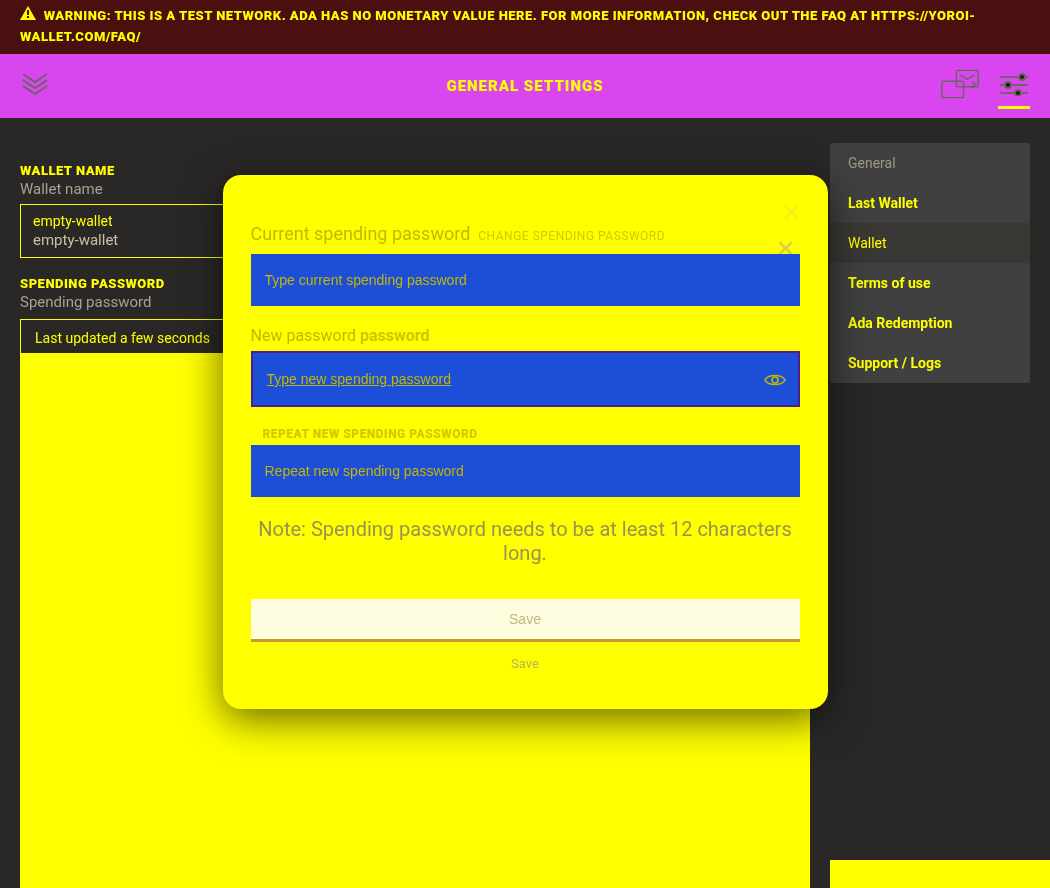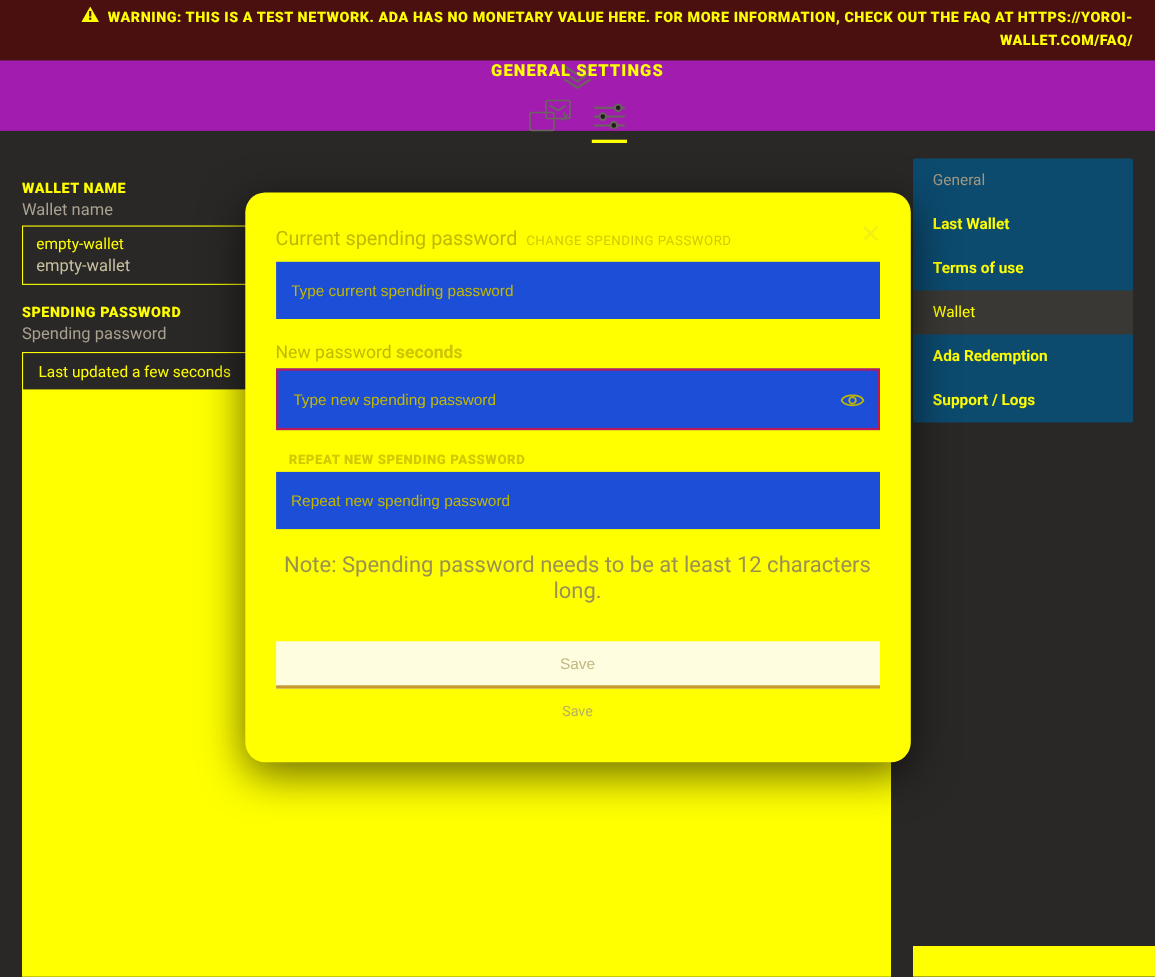--- a/index.html
+++ b/index.html
@@ -11,40 +11,39 @@
     overflow: hidden;
     position: relative;
   }
 
   
   .warning-banner {
     background: #4a1010;
     color: #ffff00;
     font-weight: 900;
     font-size: 13px;
-    text-align: right;
+    text-align: left;
     padding: 6px 20px;
     letter-spacing: 0.5px;
     line-height: 1.6;
   }
   .warning-banner .icon {
     display: inline-block;
     margin-right: 4px;
   }
 
   
   .header {
-    background: #a21caf;
+    background: #d946ef;
     height: 64px;
     display: flex;
     align-items: center;
     justify-content: space-between;
     padding: 0 20px;
     position: relative;
-    flex-direction: column;
   }
   .header-left, .header-right {
     display: flex;
     align-items: center;
     gap: 18px;
   }
   .header-title {
     position: absolute;
     left: 50%;
     transform: translateX(-50%);
@@ -124,21 +123,21 @@
     background: #ffff00;
     position: absolute;
     top: 210px;
     left: 0;
     right: 0;
     bottom: -50px;
   }
 
   
   .sidebar {
-    background: #0c4a6e;
+    background: #404040;
     border-radius: 2px;
   }
   .sidebar-item {
     padding: 12px 18px;
     color: #a09880;
     font-size: 14px;
     cursor: pointer;
   }
   .sidebar-item.yellow { color: #ffff00; font-weight: 700; }
   .sidebar-item.active {
@@ -175,21 +174,21 @@
     border-radius: 4px;
     z-index: 0;
   }
   .modal > * { position: relative; z-index: 1; }
 
   .modal-title-row {
     display: flex;
     align-items: baseline;
     gap: 8px;
     margin-bottom: 10px;
-    margin-top: 2px;
+    margin-top: 18px;
   }
   .modal-title-current {
     color: #c2b800;
     font-size: 18px;
   }
   .modal-title-main {
     color: #d4c800;
     font-weight: 400;
     font-size: 12px;
     letter-spacing: 0.5px;
@@ -211,21 +210,22 @@
     border: none;
     padding: 18px 14px;
     font-size: 14px;
     margin-bottom: 6px;
   }
   .modal-input-wrap {
     position: relative;
     margin-bottom: 14px;
   }
   .modal-input-wrap.bordered input {
-    border: 2px solid #be185d;
+    border: 2px solid #4c1d95;
+    text-decoration: underline;
   }
   .modal-label-new {
     color: #c2b800;
     font-size: 16px;
     margin-bottom: 6px;
     margin-top: 10px;
   }
   .modal-label-new .bold { font-weight: 700; color: #d0c400; }
   .eye-icon {
     position: absolute;
@@ -358,22 +358,22 @@
         </div>
       </div>
     </div>
     <div class="yellow-block"></div>
   </div>
 
   <div class="right-col">
     <div class="sidebar">
       <div class="sidebar-item"><span>General</span></div>
       <div class="sidebar-item yellow"><span>Last Wallet</span></div>
+      <div class="sidebar-item active"><span>Wallet</span></div>
       <div class="sidebar-item yellow"><span>Terms of use</span></div>
-      <div class="sidebar-item active"><span>Wallet</span></div>
       <div class="sidebar-item yellow"><span>Ada Redemption</span></div>
       <div class="sidebar-item yellow"><span>Support / Logs</span></div>
     </div>
   </div>
 </div>
 
 <div class="modal-backdrop">
   <div class="modal">
     <div class="modal-inner-white"></div>
     <span class="close-icon">✕</span>
@@ -383,21 +383,21 @@
       <span class="modal-title-current">Current spending password</span>
       <span class="modal-title-main">CHANGE SPENDING PASSWORD</span>
     </div>
 
     <div class="modal-input-wrap">
       <input class="modal-input" type="password" placeholder="Type current spending password" style="">
     </div>
 
     <div class="modal-label-new">
       <span>New password</span>
-      <span class="bold">seconds</span>
+      <span class="bold">password</span>
     </div>
 
     <div class="modal-input-wrap bordered">
       <input class="modal-input" type="password" style="color: rgb(192, 184, 0);" placeholder="Type new spending password">
       <span class="eye-icon">
         <svg width="22" height="16" viewBox="0 0 22 16">
             <g stroke="#c0b800" stroke-width="1.6" fill="none">
               <path d="M1 8 C4 2 18 2 21 8 C18 14 4 14 1 8 Z"></path>
               <circle cx="11" cy="8" r="3"></circle>
             </g>

